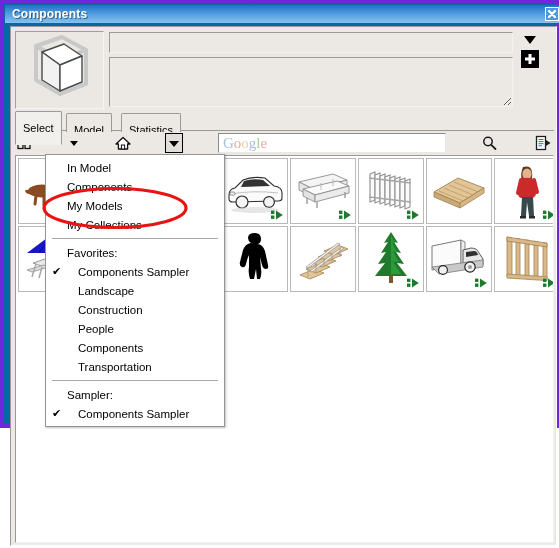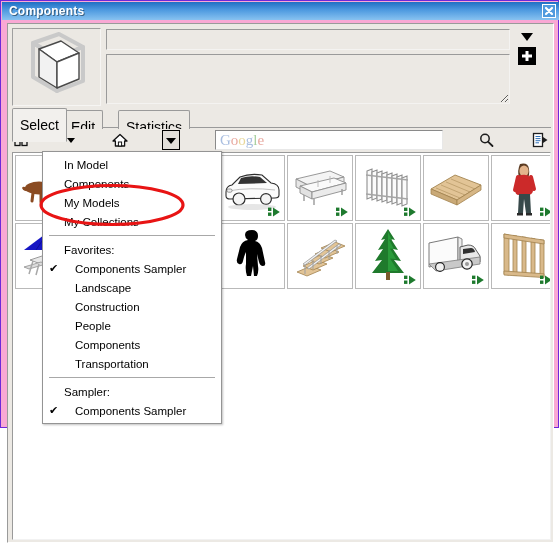--- a/index.html
+++ b/index.html
@@ -8,22 +8,22 @@
     width:559px; height:548px;
     font-family:"Liberation Sans", sans-serif;
     font-size:11px;
     background:#ffffff;
     overflow:hidden;
   }
 
   
   #window {
     position:absolute; left:0; top:0; width:559px; height:428px;
-    background:#f9a8d4;
-    border:1px solid #6d28d9;
+    background:#0369a1;
+    border:4px solid #6d28d9;
   }
   #titlebar {
     position:absolute; left:1px; top:1px; width:557px; height:18px;
     background:linear-gradient(to bottom,#1f6fc4 0%, #4e9ae0 45%, #88c2f0 100%);
     display:flex; align-items:center;
   }
   #title-text {
     color:#ffffff; font-weight:bold; font-size:12px;
     margin-left:7px; letter-spacing:0.2px;
     text-shadow:1px 1px 0 rgba(0,0,0,0.45);
@@ -72,21 +72,21 @@
   
   #tabstrip {
     position:absolute; left:4px; top:84px; width:539px; height:20px;
     border-bottom:1px solid #9a9a9a;
   }
   .tab {
     position:absolute; top:2px; height:19px;
     background:#ece9e4;
     border:1px solid #9a9a9a; border-bottom:none;
     display:flex; align-items:center; justify-content:center;
-    padding:16px 7px; font-size:14px; color:#000; cursor:pointer;
+    padding:16px 7px; font-size:11px; color:#000; cursor:pointer;
     border-radius:2px 2px 0 0;
   }
   .tab.active {
     top:0px; height:22px; background:#f2f0ed; z-index:3;
     border-bottom:1px solid #f2f0ed;
   }
 
   
   #toolbar {
     position:absolute; left:4px; top:105px; width:539px; height:22px;
@@ -217,21 +217,21 @@
         <div class="sbtn" id="btn-plus">
           <svg width="14" height="14" viewBox="0 0 14 14">
             <path d="M5.5 2 L8.5 2 L8.5 5.5 L12 5.5 L12 8.5 L8.5 8.5 L8.5 12 L5.5 12 L5.5 8.5 L2 8.5 L2 5.5 L5.5 5.5 Z" fill="#ffffff"></path>
           </svg>
         </div>
       </div>
     </div>
 
     <div id="tabstrip">
       <div class="tab active" style="left:0px;">Select</div>
-      <div class="tab" style="left:51px;">Edit</div>
+      <div class="tab" style="left:51px;">Model</div>
       <div class="tab" style="left:106px;text-align:center;">Statistics</div>
     </div>
 
     <div id="toolbar">
 
       <div class="tb-btn">
         <svg width="16" height="14" viewBox="0 0 16 14">
           <rect x="1" y="2" width="5" height="4.5" fill="none" stroke="#111" stroke-width="1.3"></rect>
           <rect x="8" y="2" width="5" height="4.5" fill="none" stroke="#111" stroke-width="1.3"></rect>
           <rect x="1" y="8" width="5" height="4.5" fill="none" stroke="#111" stroke-width="1.3"></rect>

